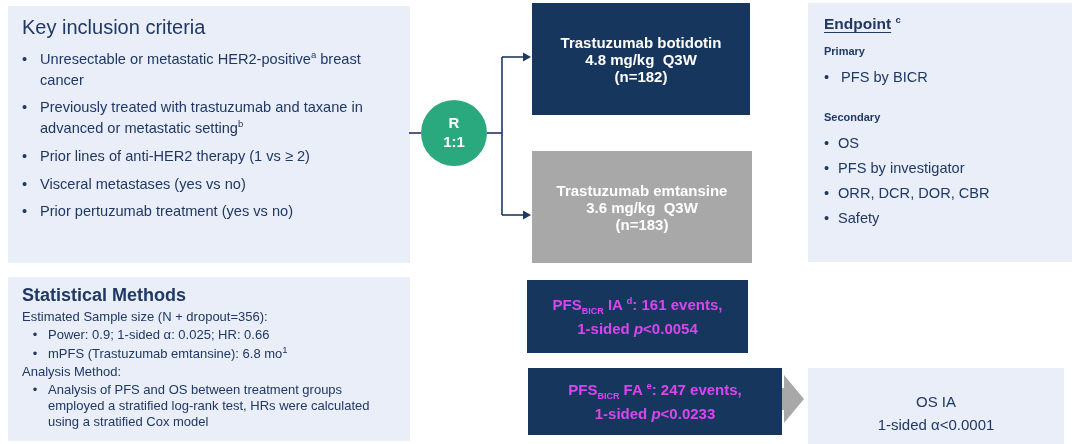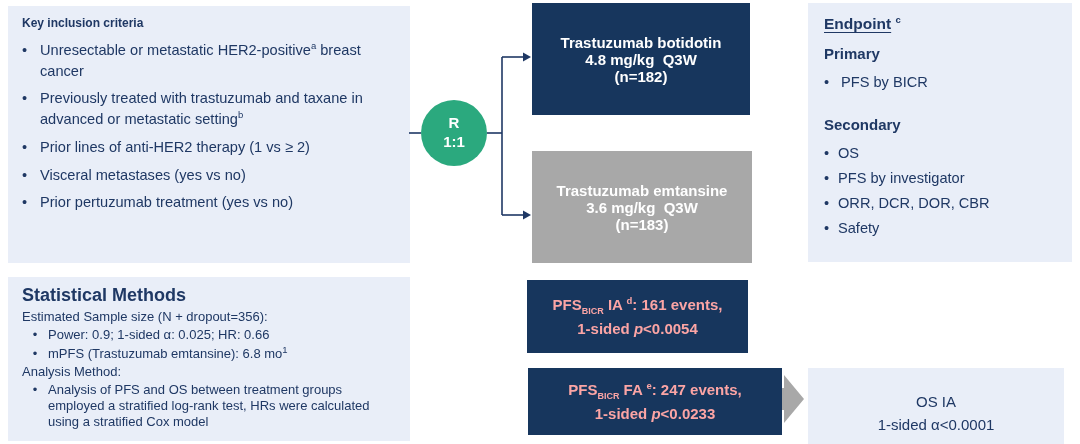--- a/index.html
+++ b/index.html
@@ -5,21 +5,21 @@
   * { margin: 0; padding: 0; box-sizing: border-box; }
   html, body { width: 1080px; height: 444px; background: #ffffff; overflow: hidden; }
   body { font-family: "Liberation Sans", sans-serif; color: #1f3864; position: relative; }
 
   .panel { position: absolute; background: #e9eef8; }
 
   
   #inclusion-box { left: 8px; top: 6px; width: 402px; height: 257px; padding: 10px 12px 8px 14px; }
   #stat-box      { left: 8px; top: 277px; width: 402px; height: 164px; padding: 7px 10px 6px 14px; }
 
-  .h1 { font-size: 12px; font-weight: bold; margin-bottom: 10px; }
+  .h1 { font-size: 20px; font-weight: normal; margin-bottom: 10px; }
   .h1.gap-top { margin-top: 20px; }
 
   .bullet-row { display: flex; font-size: 14.6px; line-height: 1.42; margin-bottom: 7px; }
   .bullet-row .dot { width: 18px; flex: 0 0 18px; }
   .bullet-row .txt { flex: 1; }
 
   sup { font-size: 9.5px; vertical-align: super; line-height: 0; }
   sub { font-size: 9px;  vertical-align: sub;   line-height: 0; }
 
   
@@ -30,42 +30,42 @@
   .stat-bullet .dot { width: 26px; flex: 0 0 26px; text-align: center; }
   .stat-bullet .txt { flex: 1; padding-right: 2px; }
 
   
   .arm-box { position: absolute; background: #17365d; color: #ffffff; font-weight: bold;
              font-size: 15px; display: flex; flex-direction: column; justify-content: center;
              align-items: center; text-align: center; }
   #arm1-box { left: 532px; top: 3px;   width: 218px; height: 112px; }
   #arm2-box { left: 532px; top: 151px; width: 220px; height: 112px; background: #a8a8a8; }
 
-  .result-box { position: absolute; background: #17365d; color: #fca5a5; font-weight: bold;
+  .result-box { position: absolute; background: #17365d; color: #d946ef; font-weight: bold;
                 font-size: 15px; display: flex; flex-direction: column; justify-content: center;
                 align-items: center; text-align: center; gap: 7px; }
   #pfs-ia-box { left: 527px; top: 280px; width: 221px; height: 73px; }
   #pfs-fa-box { left: 528px; top: 368px; width: 254px; height: 67px; }
   .ital { font-style: italic; }
 
   
   #r-circle { position: absolute; left: 421px; top: 100px; width: 66px; height: 66px;
               background: #2ba97e; border-radius: 50%; color: #ffffff; font-weight: bold;
               font-size: 15px; display: flex; flex-direction: column; justify-content: center;
               align-items: center; line-height: 1.25; }
 
   
   #connectors { position: absolute; left: 0; top: 0; width: 1080px; height: 444px;
                 pointer-events: none; }
 
   
   #endpoint-box { left: 808px; top: 3px; width: 264px; height: 259px; padding: 12px 10px 8px 16px; }
   .ep-title { font-size: 15.5px; font-weight: bold; margin-bottom: 12px; }
   .ep-title .u { text-decoration: underline; text-underline-offset: 3px; }
-  .ep-sub { font-size: 15px; font-weight: bold; margin-bottom: 10px; }
+  .ep-sub { font-size: 11px; font-weight: bold; margin-bottom: 10px; }
   .ep-sub.gap-top { margin-top: 22px; }
   .ep-bullet { display: flex; font-size: 14.6px; line-height: 1.5; margin-bottom: 3px; }
   .ep-bullet .dot { width: 14px; flex: 0 0 14px; }
   .ep-bullet.primary { margin-bottom: 6px; }
   .ep-bullet.primary .dot { width: 17px; flex: 0 0 17px; }
 
   #os-ia-box { left: 808px; top: 368px; width: 256px; height: 89px;
                display: flex; flex-direction: column; justify-content: center;
                align-items: center; text-align: center; gap: 6px; font-size: 15px; }
 </style>

